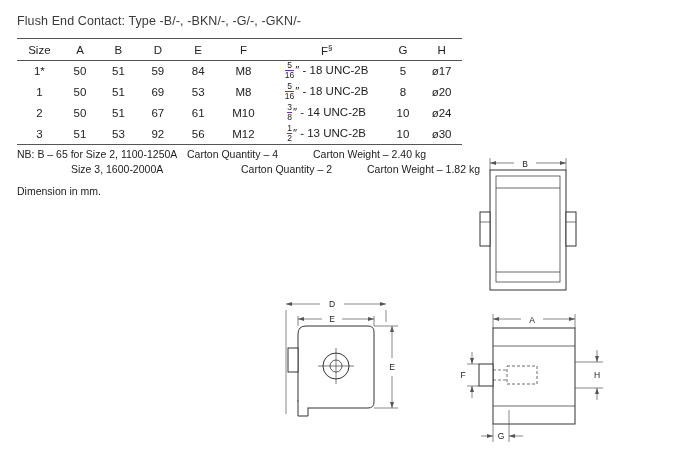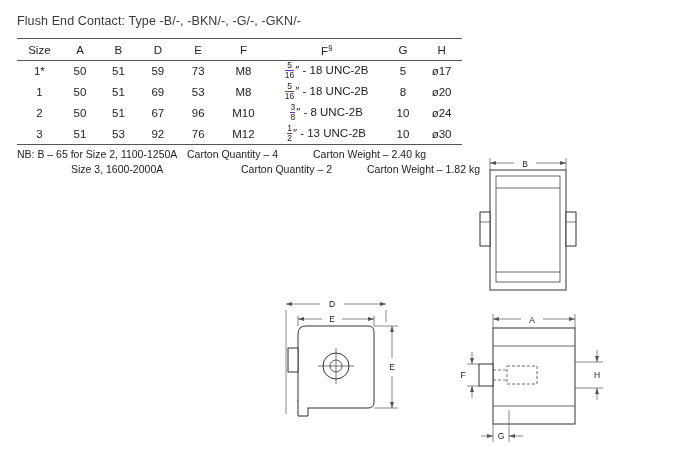--- a/index.html
+++ b/index.html
@@ -136,21 +136,21 @@
         <th class="c7">G</th>
         <th class="c8">H</th>
       </tr>
     </thead>
     <tbody>
       <tr>
         <td class="c0">1*</td>
         <td class="c1">50</td>
         <td class="c2">51</td>
         <td class="c3">59</td>
-        <td class="c4">73</td>
+        <td class="c4">84</td>
         <td class="c5">M8</td>
         <td class="c6"><span class="frac"><span class="num">5</span><span class="den">16</span></span><span>″ - 18 UNC-2B</span></td>
         <td class="c7">5</td>
         <td class="c8">ø17</td>
       </tr>
       <tr>
         <td class="c0">1</td>
         <td class="c1">50</td>
         <td class="c2">51</td>
         <td class="c3">69</td>
@@ -158,47 +158,48 @@
         <td class="c5">M8</td>
         <td class="c6"><span class="frac"><span class="num">5</span><span class="den">16</span></span><span>″ - 18 UNC-2B</span></td>
         <td class="c7">8</td>
         <td class="c8">ø20</td>
       </tr>
       <tr>
         <td class="c0">2</td>
         <td class="c1">50</td>
         <td class="c2">51</td>
         <td class="c3">67</td>
-        <td class="c4">96</td>
+        <td class="c4">61</td>
         <td class="c5">M10</td>
-        <td class="c6"><span class="frac"><span class="num">3</span><span class="den">8</span></span><span>″ - 8 UNC-2B</span></td>
+        <td class="c6"><span class="frac"><span class="num">3</span><span class="den">8</span></span><span>″ - 14 UNC-2B</span></td>
         <td class="c7">10</td>
         <td class="c8">ø24</td>
       </tr>
       <tr>
         <td class="c0">3</td>
         <td class="c1">51</td>
         <td class="c2">53</td>
         <td class="c3">92</td>
-        <td class="c4">76</td>
+        <td class="c4">56</td>
         <td class="c5">M12</td>
         <td class="c6"><span class="frac"><span class="num">1</span><span class="den">2</span></span><span>″ - 13 UNC-2B</span></td>
         <td class="c7">10</td>
         <td class="c8">ø30</td>
       </tr>
     </tbody>
   </table>
 
   <div class="notes">
     <div class="line">
       <span class="c-a">NB: B – 65 for Size 2, 1100-1250A</span><span class="c-b">Carton Quantity – 4</span><span class="c-c">Carton Weight – 2.40 kg</span>
     </div>
     <div class="line">
       <span class="c-a indent1">Size 3, 1600-2000A</span><span class="c-b">Carton Quantity – 2</span><span class="c-c">Carton Weight – 1.82 kg</span>
     </div>
+    <div class="line gap">Dimension in mm.</div>
   </div>
 
   <svg class="draw" style="left:470px; top:142px;" width="140" height="155" viewBox="0 0 140 155">
     <g fill="none" stroke="#333" stroke-width="1">
 
       <line x1="20" y1="20" x2="20" y2="8" stroke="#555" stroke-width="0.7"></line>
       <line x1="96" y1="20" x2="96" y2="8" stroke="#555" stroke-width="0.7"></line>
       <line x1="20" y1="13" x2="44" y2="13" stroke="#555" stroke-width="0.7"></line>
       <line x1="66" y1="13" x2="96" y2="13" stroke="#555" stroke-width="0.7"></line>
       <polygon points="20,13 26,11 26,15" fill="#555" stroke="none"></polygon>

